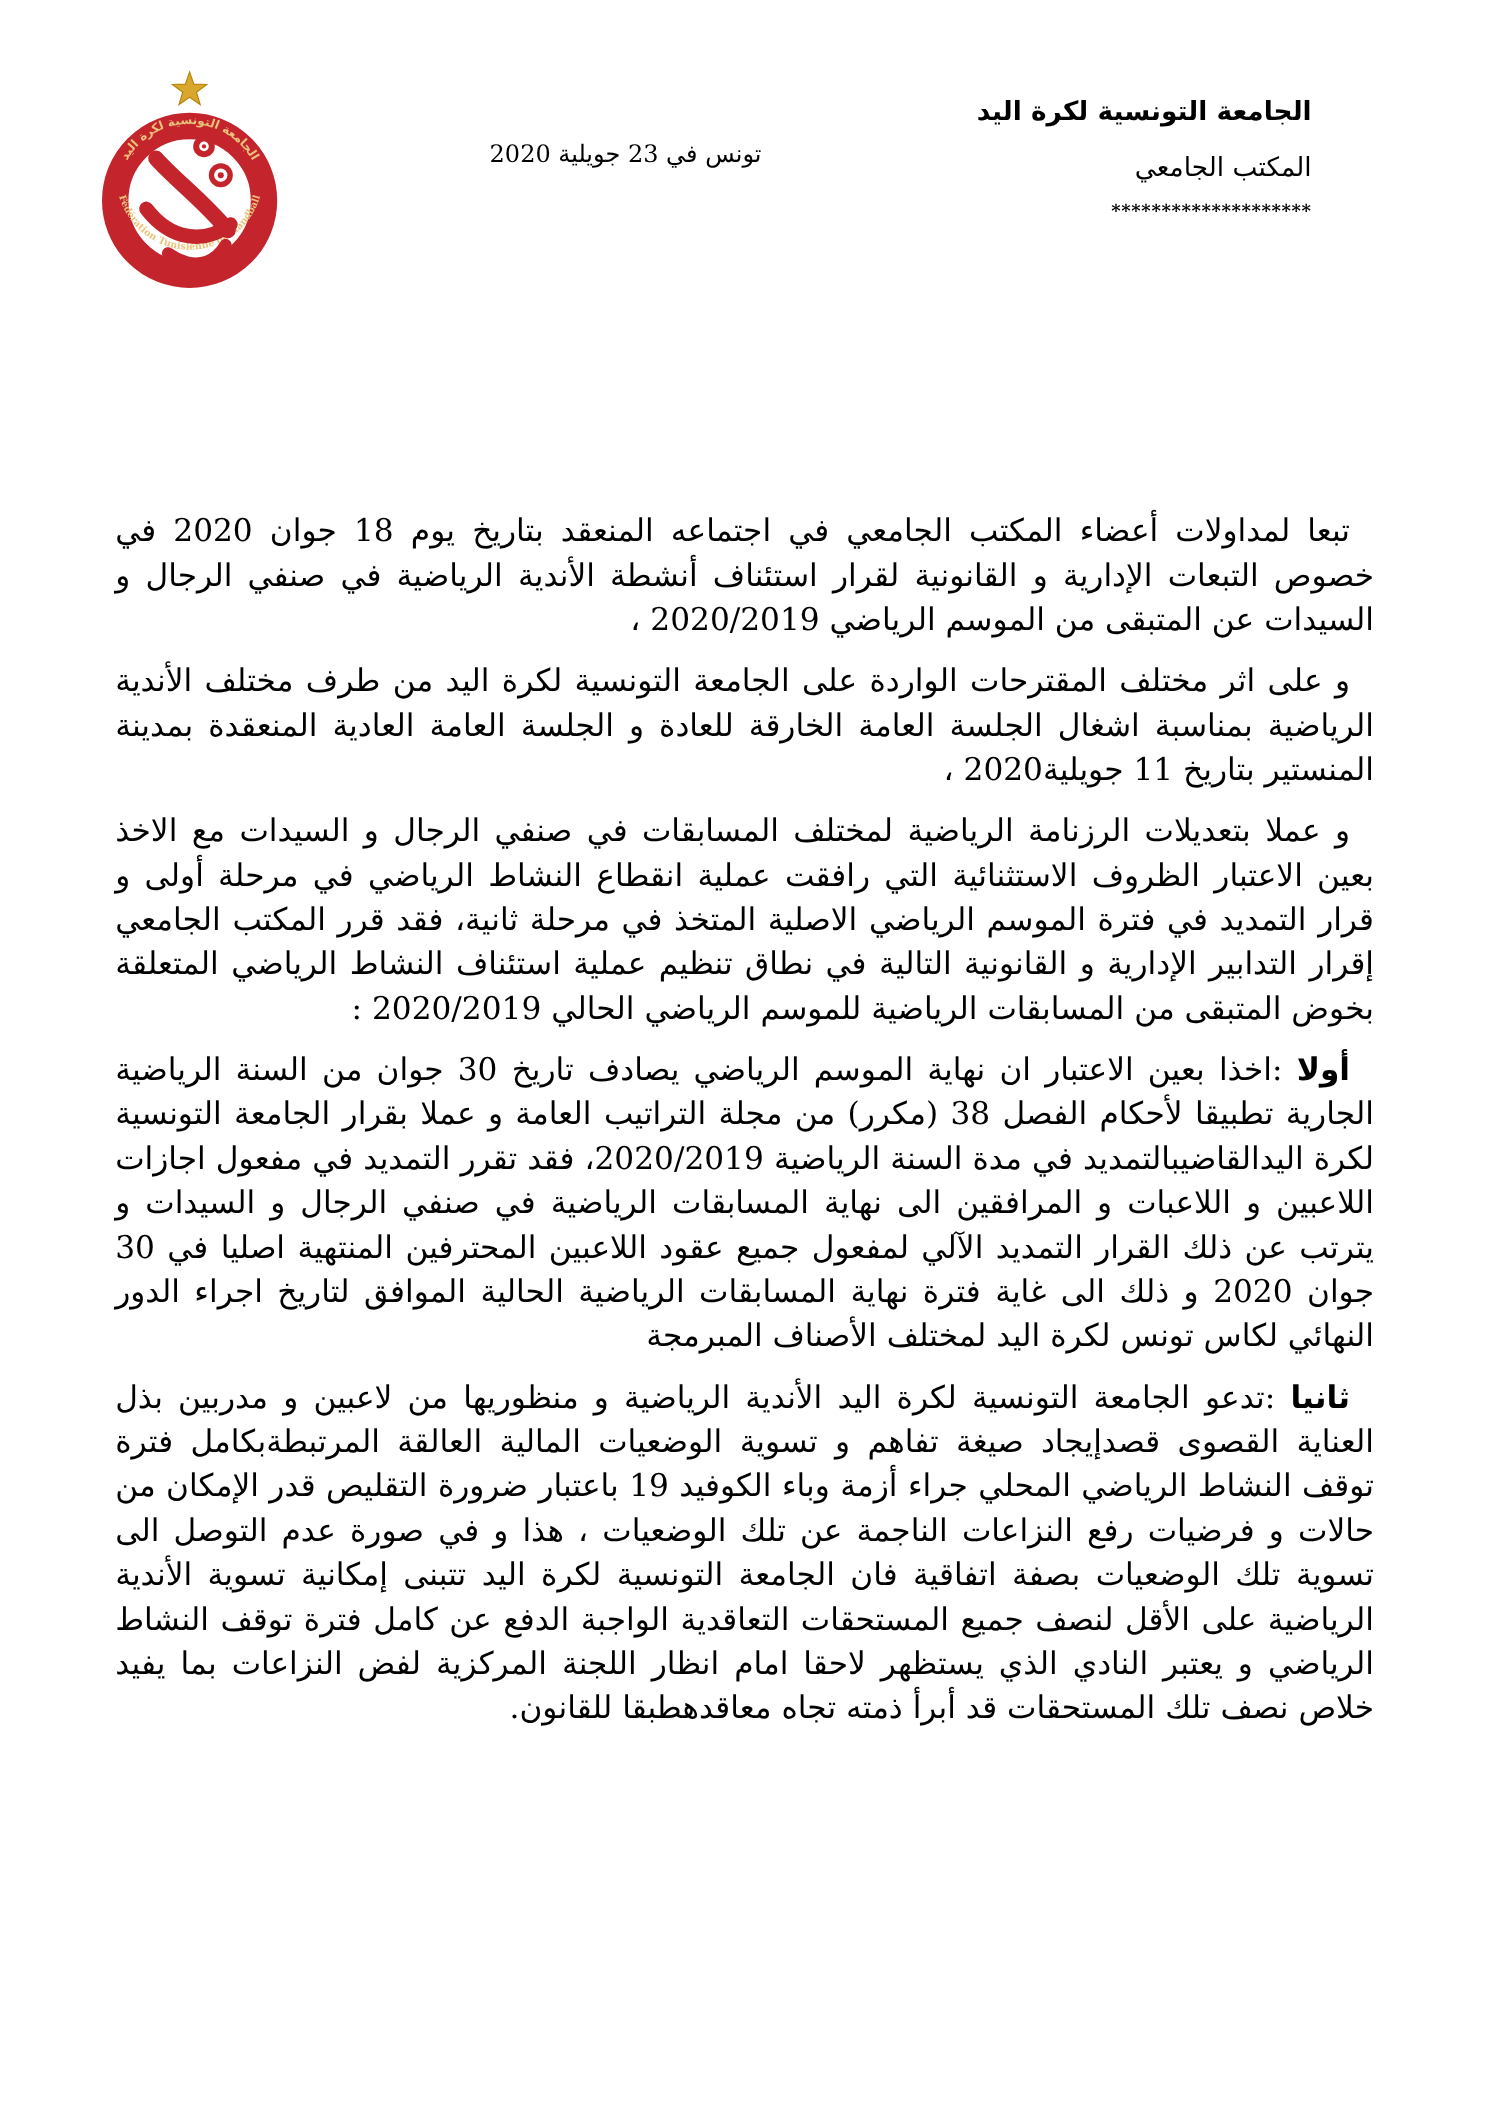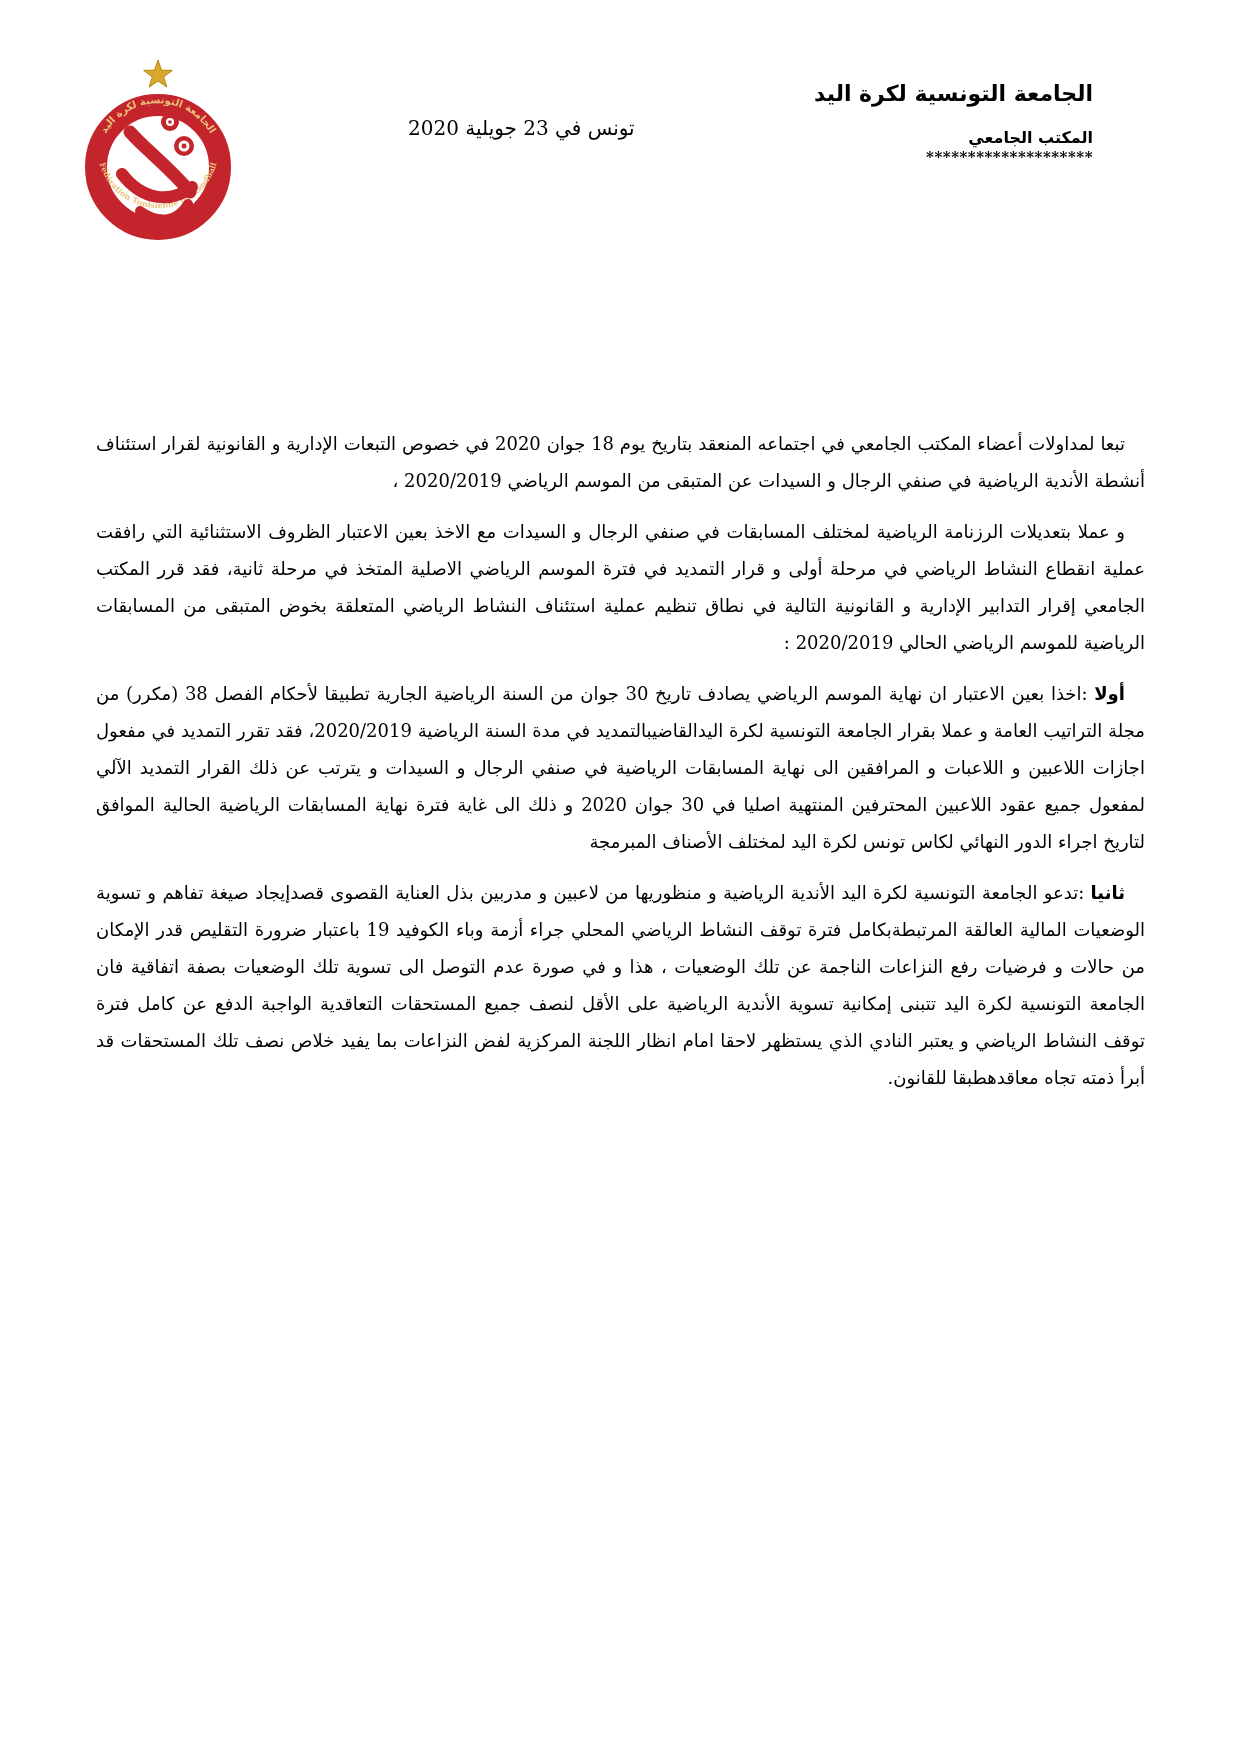--- a/index.html
+++ b/index.html
@@ -7,30 +7,30 @@
     width:1241px; height:1754px;
     font-family:"DejaVu Serif","DejaVu Sans",sans-serif;
     direction:rtl; color:#000;
   }
   .page { position:relative; width:1241px; height:1754px; overflow:hidden; background:#fff; }
 
   .logo { position:absolute; left:84px; top:54px; width:148px; height:194px; }
 
   .letterhead { position:absolute; top:80px; right:148px; text-align:right; }
   .org-name   { font-size:22px; font-weight:bold; margin-bottom:22px; white-space:nowrap; }
-  .office-name{ font-size:16px; font-weight:bold; margin-bottom:1px; white-space:nowrap; }
+  .office-name{ font-size:22px; font-weight:normal; margin-bottom:14px; white-space:nowrap; }
   .separator  { font-size:15px; font-weight:bold; direction:ltr; letter-spacing:0.5px; }
 
   .date-line { position:absolute; top:116px; left:408px; font-size:20px; white-space:nowrap;text-align:center; }
 
   .content { position:absolute; top:327px; left:96px; width:1049px; }
   .doc-title { margin:0; text-align:center; font-size:30px; font-weight:bold; line-height:60px; }
   .doc-title .title-line { display:block; }
 
-  .body-text { margin-top:98px; font-size:18px; line-height:37px; text-align:justify; text-justify:inter-word; }
+  .body-text { margin-top:98px; font-size:26px; line-height:37px; text-align:justify; text-justify:inter-word; }
   .body-text p { margin:0 0 14px 0; text-indent:20px; }
   .body-text .lead { font-weight:bold; }
 </style>
 </head>
 <body>
 
 <div class="page">
 
   <div class="logo">
     <svg width="148" height="194" viewBox="0 0 148 194">
@@ -65,19 +65,20 @@
   </div>
 
   <div class="date-line">تونس في 23 جويلية 2020</div>
 
   <div class="content">
     <h1 class="doc-title">
     </h1>
 
     <div class="body-text">
       <p><span class="lead"></span><span>تبعا لمداولات أعضاء المكتب الجامعي في اجتماعه المنعقد بتاريخ يوم 18 جوان 2020 في خصوص التبعات الإدارية و القانونية لقرار استئناف أنشطة الأندية الرياضية في صنفي الرجال و السيدات عن المتبقى من الموسم الرياضي 2020/2019 ،</span></p>
+      <p><span class="lead"></span><span>و على اثر مختلف المقترحات الواردة على الجامعة التونسية لكرة اليد من طرف مختلف الأندية الرياضية بمناسبة اشغال الجلسة العامة الخارقة للعادة و الجلسة العامة العادية المنعقدة بمدينة المنستير بتاريخ 11 جويلية2020 ،</span></p>
       <p><span class="lead"></span><span>و عملا بتعديلات الرزنامة الرياضية لمختلف المسابقات في صنفي الرجال و السيدات مع الاخذ بعين الاعتبار الظروف الاستثنائية التي رافقت عملية انقطاع النشاط الرياضي في مرحلة أولى و قرار التمديد في فترة الموسم الرياضي الاصلية المتخذ في مرحلة ثانية، فقد قرر المكتب الجامعي إقرار التدابير الإدارية و القانونية التالية في نطاق تنظيم عملية استئناف النشاط الرياضي المتعلقة بخوض المتبقى من المسابقات الرياضية للموسم الرياضي الحالي 2020/2019 :</span></p>
       <p><span class="lead">أولا</span><span> :اخذا بعين الاعتبار ان نهاية الموسم الرياضي يصادف تاريخ 30 جوان من السنة الرياضية الجارية تطبيقا لأحكام الفصل 38 (مكرر) من مجلة التراتيب العامة و عملا بقرار الجامعة التونسية لكرة اليدالقاضيبالتمديد في مدة السنة الرياضية 2020/2019، فقد تقرر التمديد في مفعول اجازات اللاعبين و اللاعبات و المرافقين الى نهاية المسابقات الرياضية في صنفي الرجال و السيدات و يترتب عن ذلك القرار التمديد الآلي لمفعول جميع عقود اللاعبين المحترفين المنتهية اصليا في 30 جوان 2020 و ذلك الى غاية فترة نهاية المسابقات الرياضية الحالية الموافق لتاريخ اجراء الدور النهائي لكاس تونس لكرة اليد لمختلف الأصناف المبرمجة</span></p>
       <p><span class="lead">ثانيا</span><span> :تدعو الجامعة التونسية لكرة اليد الأندية الرياضية و منظوريها من لاعبين و مدربين بذل العناية القصوى قصدإيجاد صيغة تفاهم و تسوية الوضعيات المالية العالقة المرتبطةبكامل فترة توقف النشاط الرياضي المحلي جراء أزمة وباء الكوفيد 19 باعتبار ضرورة التقليص قدر الإمكان من حالات و فرضيات رفع النزاعات الناجمة عن تلك الوضعيات ، هذا و في صورة عدم التوصل الى تسوية تلك الوضعيات بصفة اتفاقية فان الجامعة التونسية لكرة اليد تتبنى إمكانية تسوية الأندية الرياضية على الأقل لنصف جميع المستحقات التعاقدية الواجبة الدفع عن كامل فترة توقف النشاط الرياضي و يعتبر النادي الذي يستظهر لاحقا امام انظار اللجنة المركزية لفض النزاعات بما يفيد خلاص نصف تلك المستحقات قد أبرأ ذمته تجاه معاقدهطبقا للقانون.</span></p>
     </div>
   </div>
 
 </div>
 
 </body></html>

